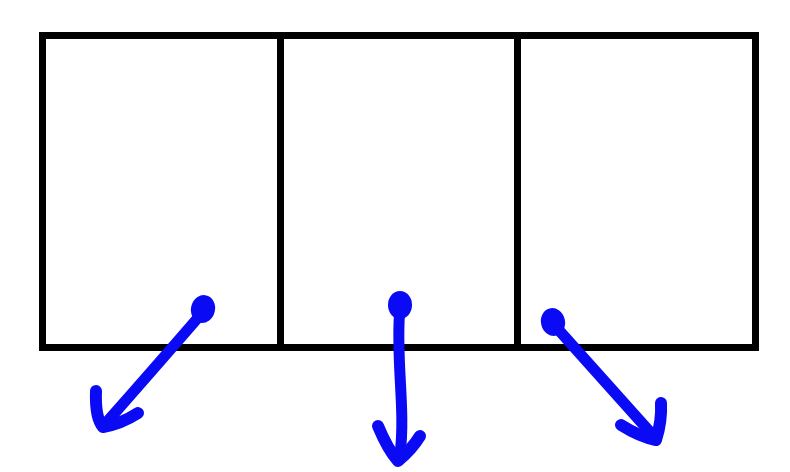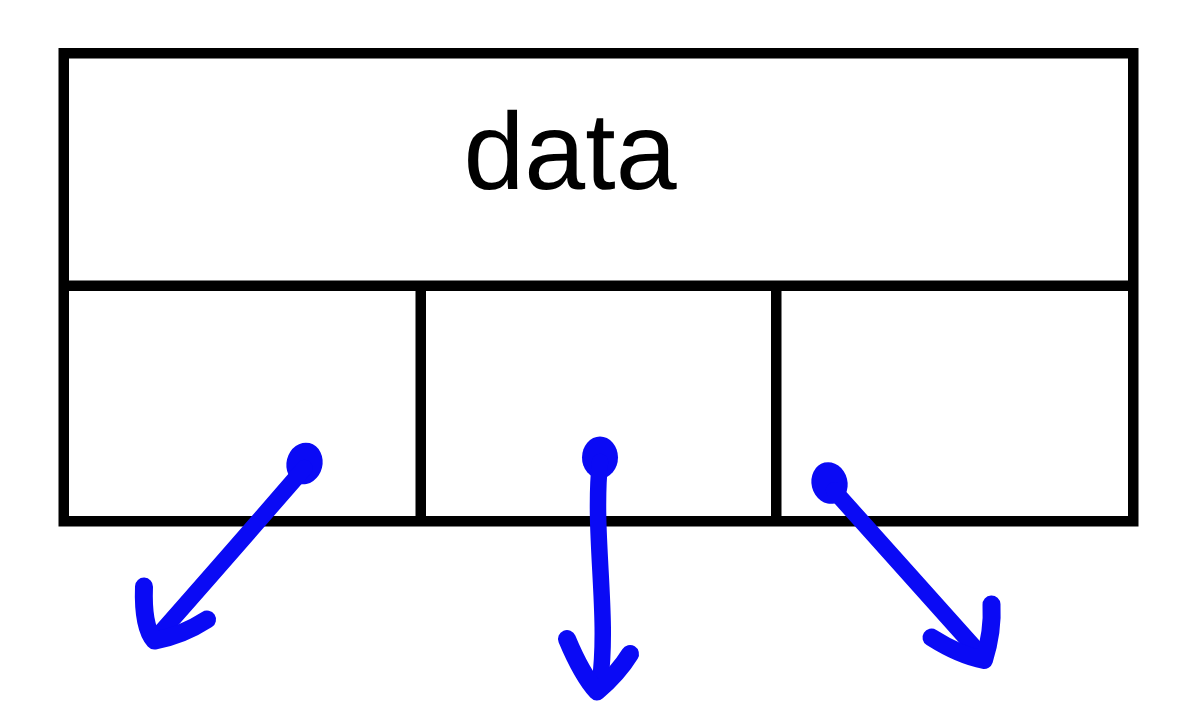--- a/index.html
+++ b/index.html
@@ -60,23 +60,20 @@
     height: 472px;
     pointer-events: none;
   }
 </style>
 </head>
 <body>
 
 <div class="canvas">
 
   <div class="packet-table">
-    <div class="header-cell">
-      <span class="header-label">data</span>
-    </div>
     <div class="cells-row">
       <div class="cell with-divider"></div>
       <div class="cell with-divider"></div>
       <div class="cell"></div>
     </div>
   </div>
 
   <svg class="arrows-overlay" viewBox="0 0 790 472" xmlns="http://www.w3.org/2000/svg">
 
     <g>

